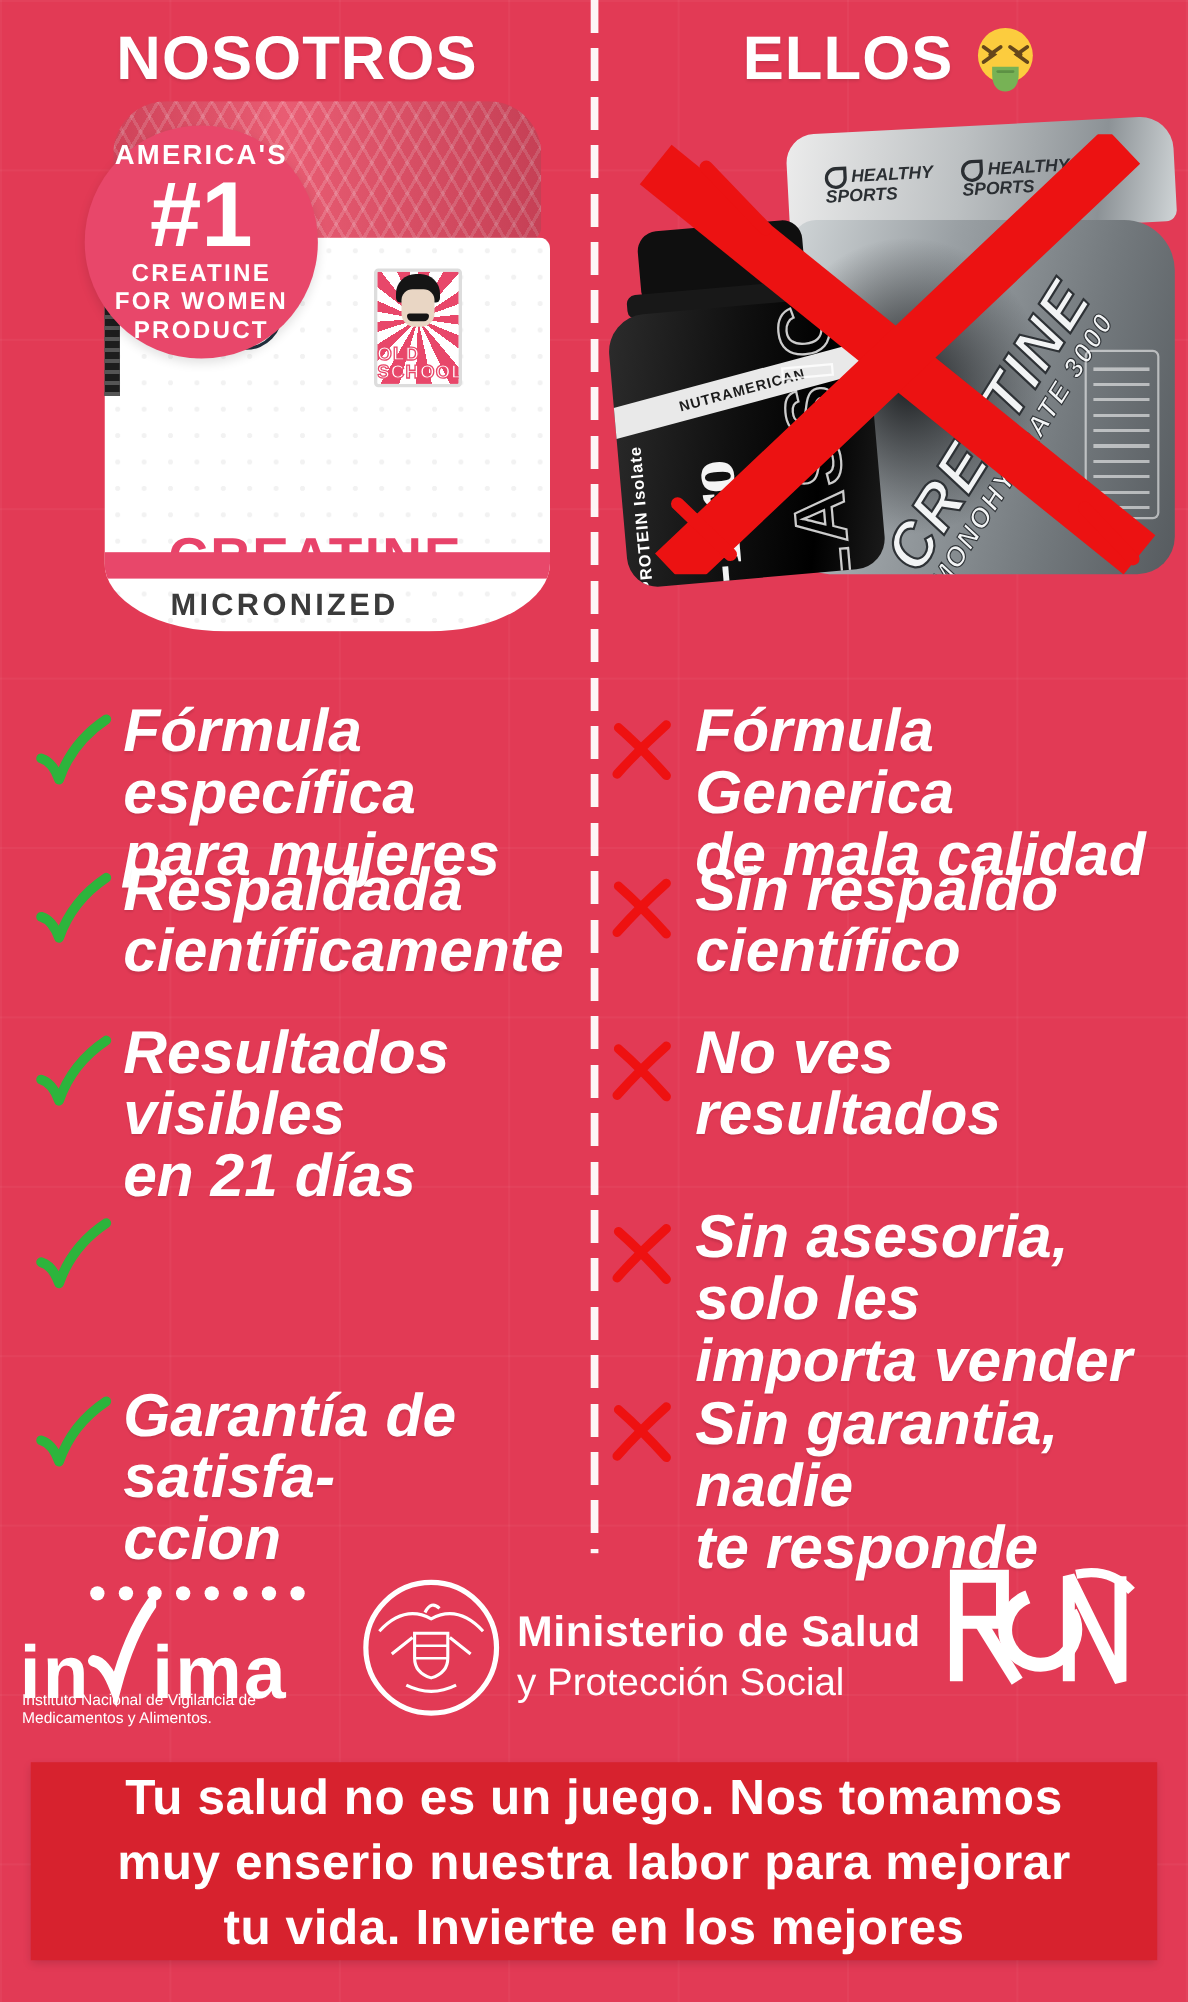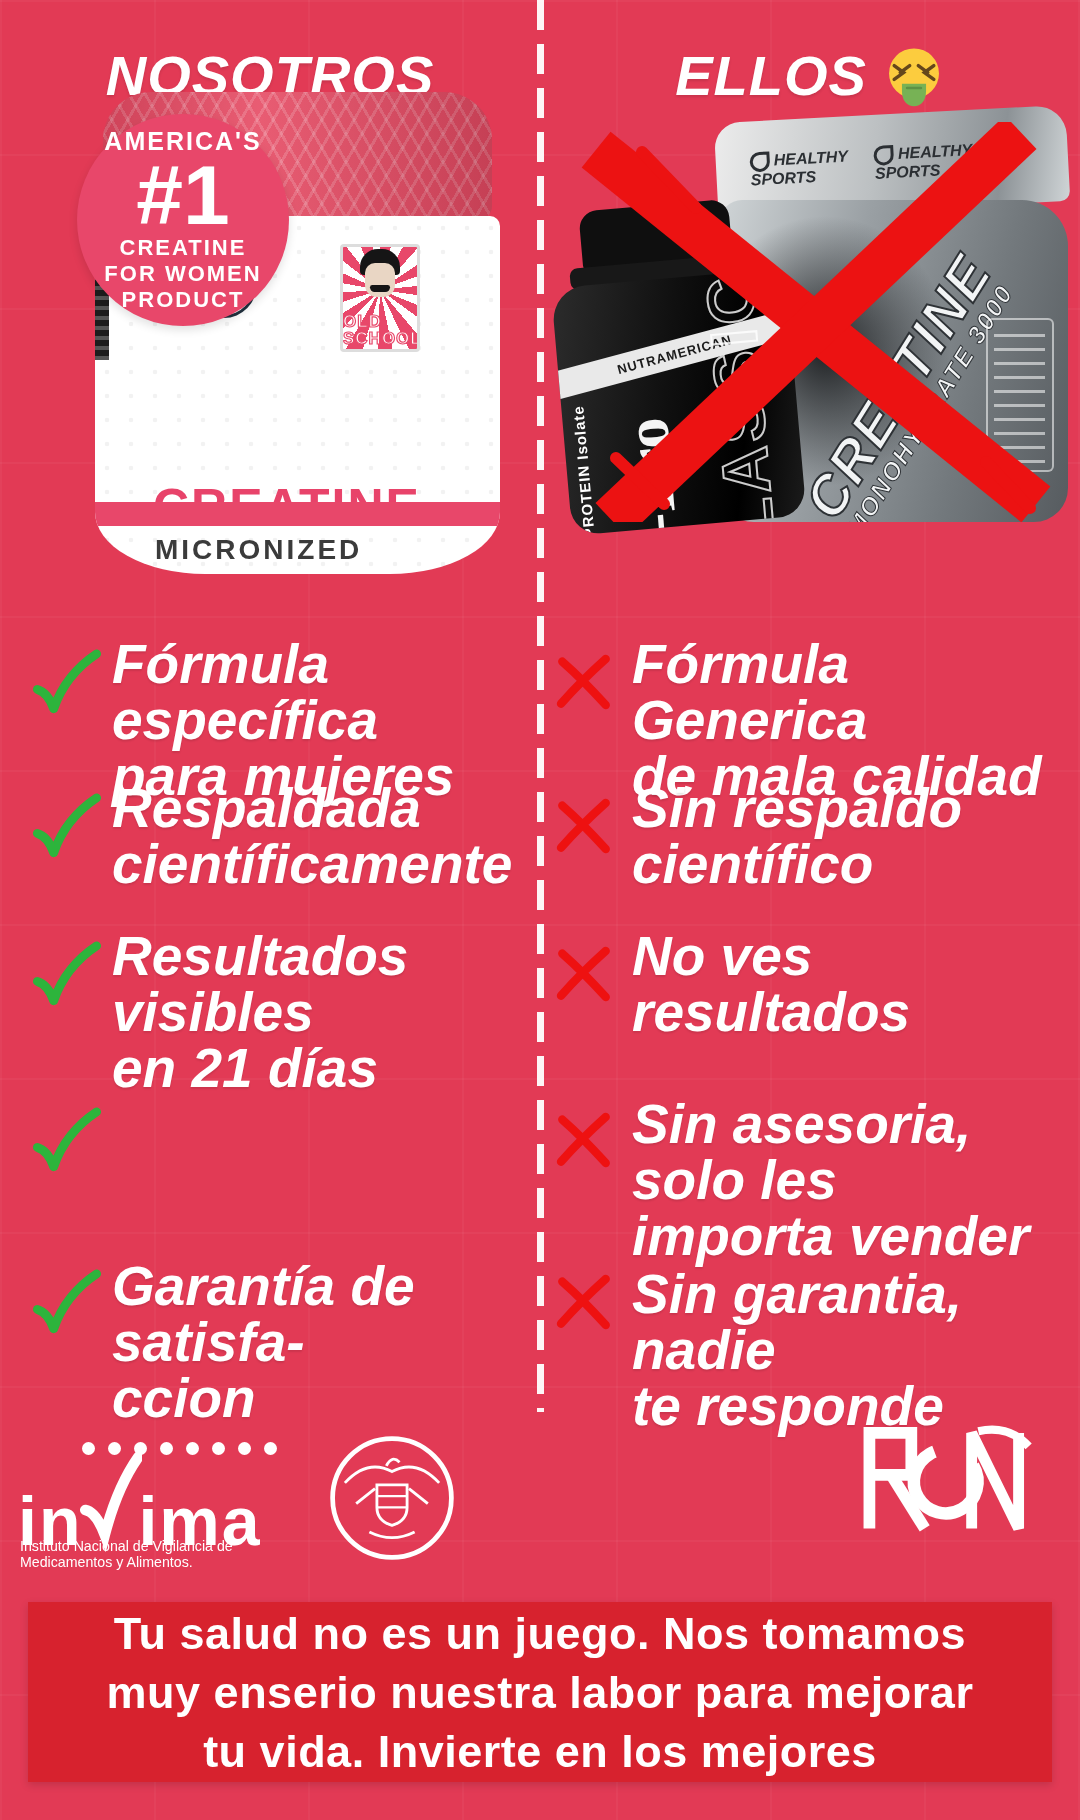--- a/index.html
+++ b/index.html
@@ -11,22 +11,22 @@
       linear-gradient(90deg, rgba(255,255,255,0.035) 2px, transparent 2px);
     background-size:154px 154px;
     font-family:"Liberation Sans", sans-serif;
     color:#fff;
   }
   .pre{white-space:pre-line;}
   
   .divider{position:absolute;left:537px;top:0;width:7px;height:1412px;
     background-image:repeating-linear-gradient(180deg,#fff 0 30px,transparent 30px 44px);opacity:.95;}
   
-  .col-header{position:absolute;top:20px;font-weight:800;font-style:italic;font-size:56px;letter-spacing:1px;
-    text-shadow:0 2px 3px rgba(0,0,0,.12);margin-top:23px;}
+  .col-header{position:absolute;top:20px;font-weight:800;font-size:56px;letter-spacing:1px;
+    text-shadow:0 2px 3px rgba(0,0,0,.12);}
   .hdr-left{left:0;width:540px;text-align:center;}
   .hdr-right{left:540px;width:540px;display:flex;align-items:center;justify-content:center;gap:16px;}
   
   .tub{position:absolute;left:95px;top:92px;width:405px;height:482px;}
   .tub-lid{position:absolute;top:0;left:8px;right:8px;height:128px;border-radius:48px 48px 14px 14px;
     background-color:#e64a63;
     background-image:
       linear-gradient(90deg, rgba(0,0,0,.10), rgba(255,255,255,.10) 40%, rgba(0,0,0,.14)),
       repeating-linear-gradient(60deg, rgba(255,255,255,.16) 0 3px, transparent 3px 14px),
       repeating-linear-gradient(-60deg, rgba(255,255,255,.16) 0 3px, transparent 3px 14px);}
@@ -298,20 +298,24 @@
 
   <svg class="minsalud-seal" viewBox="0 0 140 140">
     <circle cx="70" cy="70" r="63" fill="none" stroke="#fff" stroke-width="5"></circle>
     <path d="M20 54 Q44 28 70 42 Q96 28 120 54" fill="none" stroke="#fff" stroke-width="3"></path>
     <path d="M64 36 q6 -12 14 -4" fill="none" stroke="#fff" stroke-width="3"></path>
     <path d="M54 56 h32 v24 q0 14 -16 19 q-16 -5 -16 -19 z" fill="none" stroke="#fff" stroke-width="3"></path>
     <path d="M54 68 h32 M54 80 h32" stroke="#fff" stroke-width="2.5"></path>
     <path d="M52 60 L32 76 M88 60 L108 76" stroke="#fff" stroke-width="3"></path>
     <path d="M46 106 q24 12 48 0" fill="none" stroke="#fff" stroke-width="3"></path>
   </svg>
+  <div class="minsalud-txt">
+    <div class="ms1">Ministerio de Salud</div>
+    <div class="ms2">y Protección Social</div>
+  </div>
 
   <svg class="rcn" viewBox="0 0 210 130">
     <path d="M16 124 V10 H66 V60 H16" fill="none" stroke="#fff" stroke-width="14"></path>
     <path d="M42 60 L82 124" fill="none" stroke="#fff" stroke-width="14"></path>
     <circle cx="107" cy="68" r="38" fill="none" stroke="#fff" stroke-width="15" stroke-dasharray="185 55" transform="rotate(-30 107 68)"></circle>
     <path d="M138 124 V10 L194 124 V10" fill="none" stroke="#fff" stroke-width="13"></path>
     <path d="M146 8 Q182 0 206 26" fill="none" stroke="#fff" stroke-width="10"></path>
   </svg>
   <div class="rcn-cap">Nuestra Tele</div>
 

